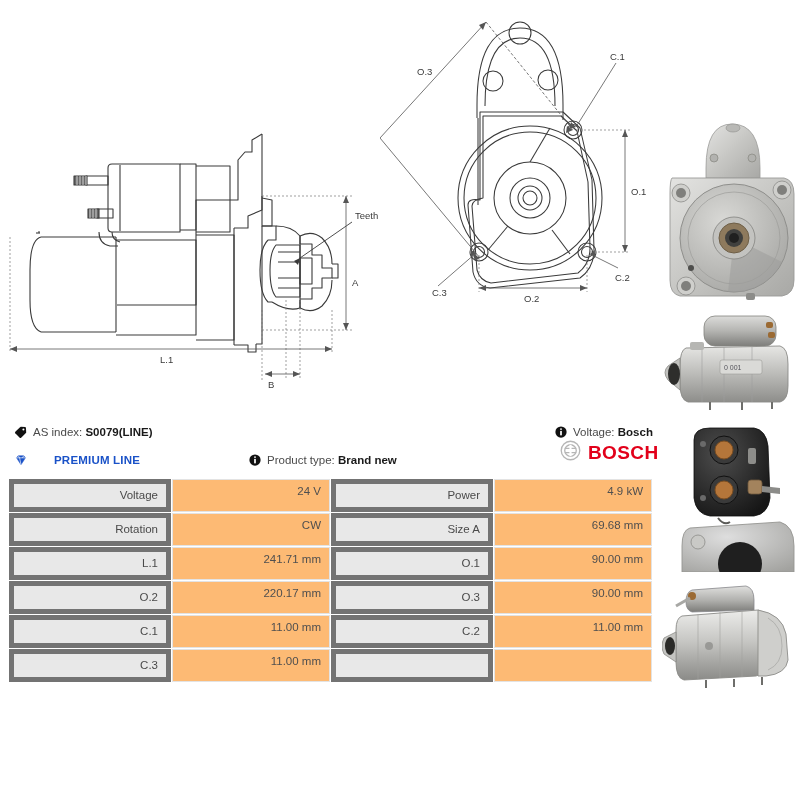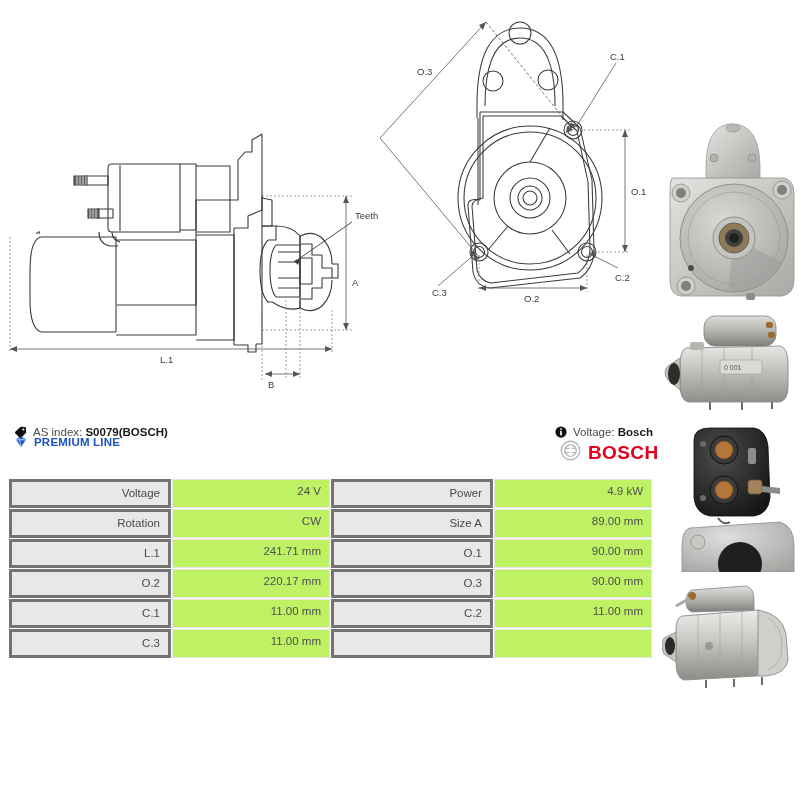--- a/index.html
+++ b/index.html
@@ -71,26 +71,27 @@
     flex: 0 0 auto;
   }
   .info-cell b { color: #1a1a1a; font-weight: bold; }
 
   .col-a { left: 14px; }
   .col-b { left: 249px; }
   .col-c { left: 555px; }
 
   #premium-line {
     position: absolute;
-    left: 14px; top: 12px;
+    left: 14px; top: 30px;
     display: flex; align-items: center; height: 24px;
     color: #1a52c8;
     font-size: 11.5px;
     font-weight: bold;
     letter-spacing: .2px;
+    gap: 20px;
   }
   #premium-line .ic { margin-right: 6px; display:inline-flex; }
 
   #bosch-logo {
     position: absolute;
     left: 560px; top: 440px;
     display: flex;
     align-items: center;
     gap: 7px;
   }
@@ -117,24 +118,24 @@
     color: #4f4f4f;
     padding: 4px 8px;
     text-align: right;
     vertical-align: top;
     line-height: 15px;
     background: #ffffff;
     border: 1px solid #e3e3e3;
   }
   #spec-table td.lbl {
     background: #e8e8e8;
-    border: 3px solid #737373;
+    border: 5px solid #737373;
     color: #4a4a4a;
   }
-  #spec-table td.val { background: #bef264; }
+  #spec-table td.val { background: #fdba74; }
   #spec-table col.c-lbl { width: 162px; }
   #spec-table col.c-val { width: 158px; }
   .tall td { height: 32px; }
 </style>
 </head>
 <body>
 
 <div id="drawings">
 
   <svg class="dwg-svg" width="380" height="412" viewBox="0 0 380 412" style="position:absolute;left:0;top:0;">
@@ -476,38 +477,53 @@
       <span class="ic">
         <svg width="13" height="13" viewBox="0 0 16 16">
           <path d="M1.6 7.2 L7.4 1.4 A1.4 1.4 0 0 1 8.4 1 L13.6 1.3
                    A1.2 1.2 0 0 1 14.7 2.4 L15 7.6 A1.4 1.4 0 0 1 14.6 8.6
                    L8.8 14.4 A1.3 1.3 0 0 1 7 14.4 L1.6 9 A1.3 1.3 0 0 1 1.6 7.2 Z" fill="#111111"></path>
           <circle cx="11.6" cy="4.4" r="1.25" fill="#ffffff"></circle>
         </svg>
       </span>
       <span>AS index:</span>
       <span>&nbsp;</span>
-      <b>S0079(BOSCH)</b>
+      <b>S0079(LINE)</b>
     </div>
 
 
     <div class="info-cell col-c">
       <span class="ic">
         <svg width="12" height="12" viewBox="0 0 16 16">
           <circle cx="8" cy="8" r="7.5" fill="#111111"></circle>
           <circle cx="8" cy="4.1" r="1.25" fill="#ffffff"></circle>
           <rect x="6.85" y="6.3" width="2.3" height="6.2" rx="1" fill="#ffffff"></rect>
         </svg>
       </span>
       <span>Voltage:</span>
       <span>&nbsp;</span>
       <b>Bosch</b>
     </div>
   </div>
 
+  <div class="info-row" id="info-row-2">
+
+    <div class="info-cell col-b">
+      <span class="ic">
+        <svg width="12" height="12" viewBox="0 0 16 16">
+          <circle cx="8" cy="8" r="7.5" fill="#111111"></circle>
+          <circle cx="8" cy="4.1" r="1.25" fill="#ffffff"></circle>
+          <rect x="6.85" y="6.3" width="2.3" height="6.2" rx="1" fill="#ffffff"></rect>
+        </svg>
+      </span>
+      <span>Product type:</span>
+      <span>&nbsp;</span>
+      <b>Brand new</b>
+    </div>
+  </div>
 
   <div id="premium-line">
     <span class="ic">
       <svg width="14" height="14" viewBox="0 0 18 18">
         <path d="M3.2 6.2 L5.4 3.4 L12.6 3.4 L14.8 6.2 L9 15.2 Z" fill="#1a52c8" stroke="#1a52c8" stroke-width=".6" stroke-linejoin="round"></path>
         <path d="M3.2 6.2 L14.8 6.2 M5.4 3.4 L7.2 6.2 L9 15.2 M12.6 3.4 L10.8 6.2" stroke="#ffffff" stroke-width=".85" fill="none"></path>
       </svg>
     </span>
     <span>PREMIUM LINE</span>
   </div>
@@ -536,21 +552,21 @@
     <tr>
       <td class="lbl">Voltage</td>
       <td class="val">24 V</td>
       <td class="lbl">Power</td>
       <td class="val">4.9 kW</td>
     </tr>
     <tr>
       <td class="lbl">Rotation</td>
       <td class="val">CW</td>
       <td class="lbl">Size A</td>
-      <td class="val">89.00 mm</td>
+      <td class="val">69.68 mm</td>
     </tr>
     <tr>
       <td class="lbl">L.1</td>
       <td class="val">241.71 mm</td>
       <td class="lbl">O.1</td>
       <td class="val">90.00 mm</td>
     </tr>
     <tr>
       <td class="lbl">O.2</td>
       <td class="val">220.17 mm</td>

